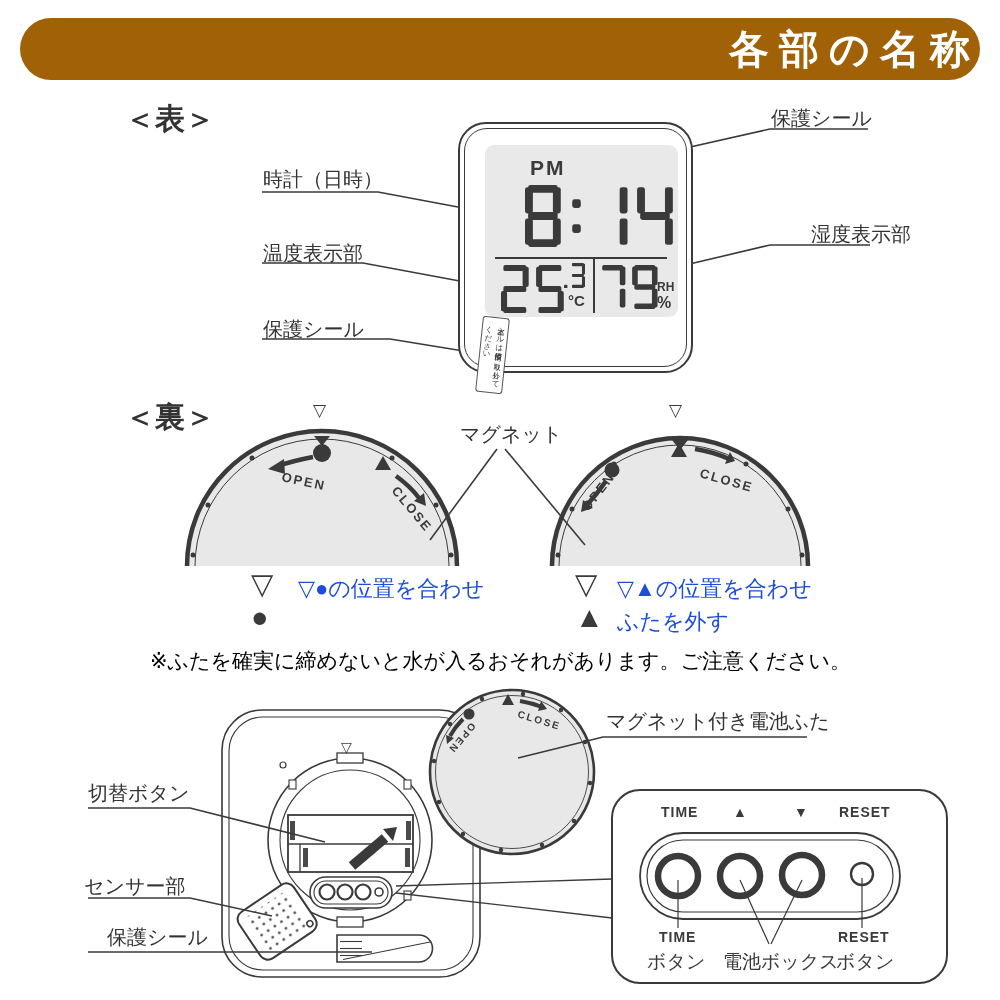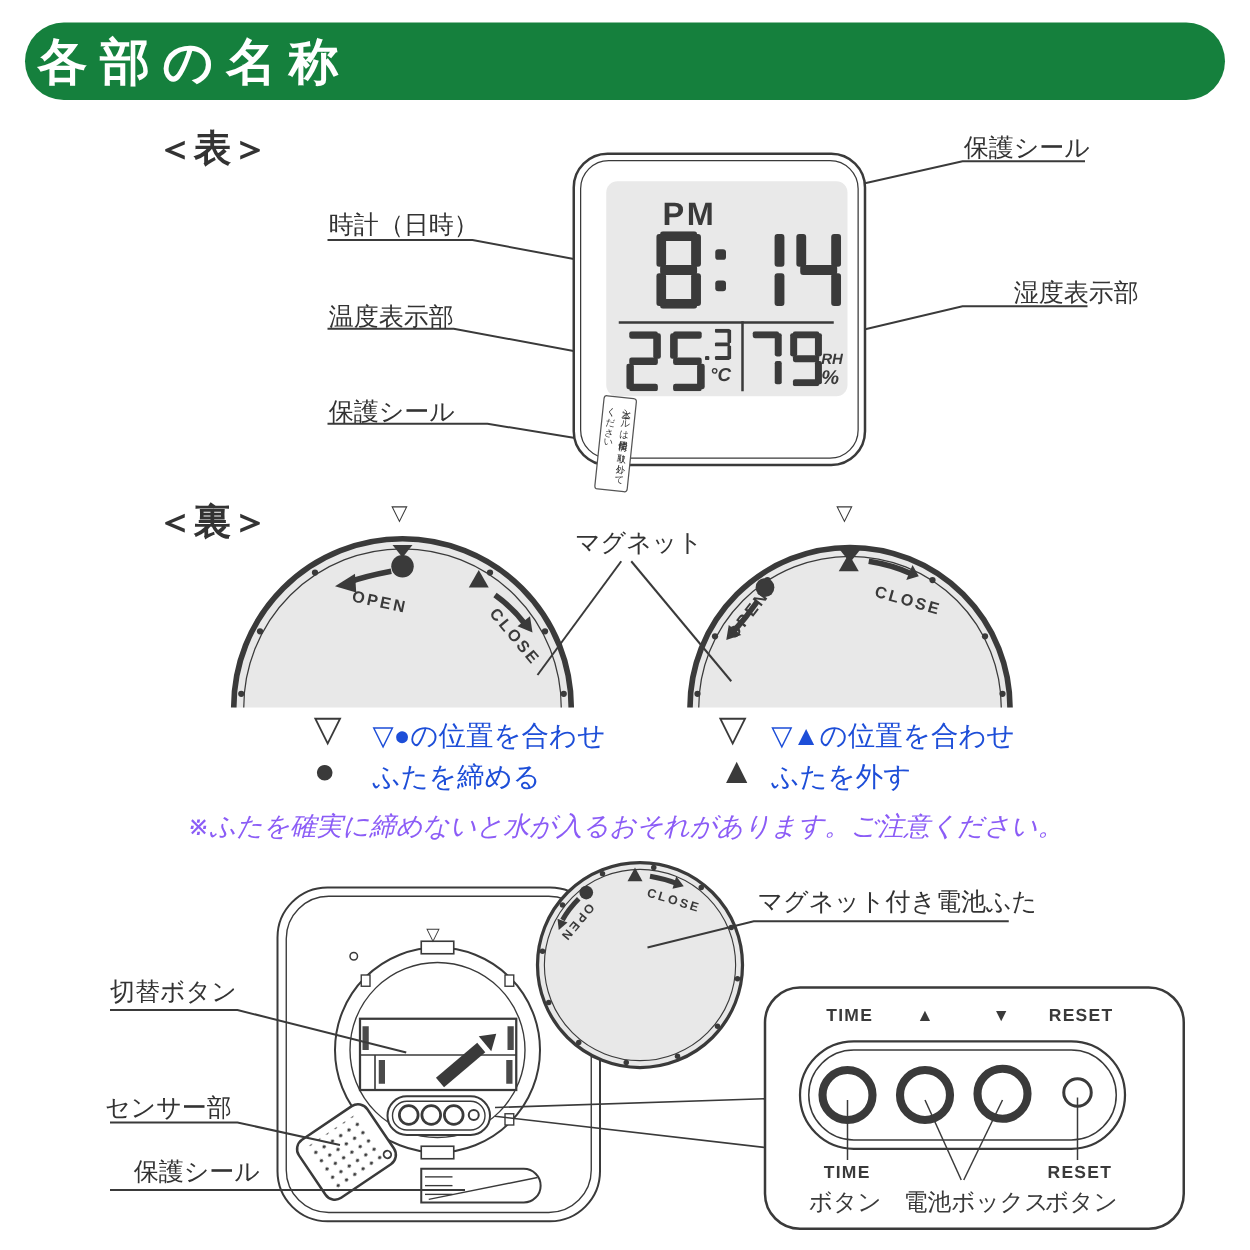--- a/index.html
+++ b/index.html
@@ -1,36 +1,36 @@
 <!DOCTYPE html>
 <html><head>
 <meta charset="utf-8">
 <style>
   html,body{margin:0;padding:0;background:#fff;}
   #stage{position:relative;width:1000px;height:1000px;background:#fff;overflow:hidden;
          font-family:"Liberation Sans","DejaVu Sans",sans-serif;color:#3a3a3a;}
   .abs{position:absolute;white-space:nowrap;}
   .banner{position:absolute;left:20px;top:18px;width:960px;height:62px;border-radius:31px;
-          background:#15803d;display:flex;align-items:center;justify-content:flex-start;}
+          background:#a16207;display:flex;align-items:center;justify-content:flex-end;}
   .banner span{color:#fff;font-size:40px;font-weight:bold;letter-spacing:10px;text-indent:10px;}
   .heading{font-size:30px;font-weight:bold;color:#333;}
   .lbl{font-size:20px;color:#333;}
   .legend-sym{font-size:29px;line-height:1;color:#3a3a3a;}
   .legend-txt{font-size:22px;color:#1d4ed8;}
-  .note{font-size:21px;color:#8b5cf6;font-style:italic;}
+  .note{font-size:21px;color:#000000;}
   .marker{font-size:17px;line-height:1;color:#3a3a3a;}
   .front-outer{position:absolute;left:458px;top:122px;width:235px;height:251px;
                border:2.5px solid #3a3a3a;border-radius:28px;box-sizing:border-box;background:#fff;}
   .front-inner{position:absolute;left:4px;top:4px;right:4px;bottom:4px;
                border:1.2px solid #3a3a3a;border-radius:23px;}
   .lcd{position:absolute;left:485px;top:145px;width:193px;height:172px;background:#e9e9e9;border-radius:9px;}
-  .lcd .pm{position:absolute;left:45px;top:11px;font-size:26px;font-weight:bold;letter-spacing:2px;}
+  .lcd .pm{position:absolute;left:45px;top:11px;font-size:21px;font-weight:bold;letter-spacing:2px;}
   .seg{position:absolute;}
   .hline,.vline{position:absolute;background:#3a3a3a;}
-  .unit{position:absolute;font-weight:bold;font-style:italic;}
+  .unit{position:absolute;font-weight:bold;}
   .seal{position:absolute;left:479px;top:317px;width:27px;height:76px;background:#fff;
         border:1.5px solid #555;border-radius:3px;transform:rotate(6deg);box-sizing:border-box;
         writing-mode:vertical-rl;font-size:7.5px;line-height:1.6;padding:3px 1px;color:#333;}
   .panel-top{font-size:14px;font-weight:bold;letter-spacing:1px;}
   .panel-small{font-size:14px;font-weight:bold;letter-spacing:1px;}
   .panel-jp{font-size:19px;}
   svg text{font-family:"Liberation Sans","DejaVu Sans",sans-serif;font-weight:bold;fill:#3a3a3a;letter-spacing:2px;}
   .ldr{stroke:#3a3a3a;fill:none;stroke-width:1.6px;}
   .ln{stroke:#3a3a3a;fill:none;}
   .fw{fill:#fff;stroke:#3a3a3a;}
@@ -275,21 +275,20 @@
   <div class="abs lbl" style="left:771px;top:105px">保護シール</div>
   <div class="abs lbl" style="left:811px;top:221px">湿度表示部</div>
 
   <div class="abs marker" style="left:313px;top:402px">▽</div>
   <div class="abs marker" style="left:669px;top:402px">▽</div>
   <div class="abs lbl" style="left:460px;top:421px">マグネット</div>
 
   <div class="abs legend-sym" style="left:251px;top:570px">▽</div>
   <div class="abs legend-txt" style="left:298px;top:574px">▽●の位置を合わせ</div>
   <div class="abs legend-sym" style="left:251px;top:603px">●</div>
-  <div class="abs legend-txt" style="left:298px;top:607px">ふたを締める</div>
   <div class="abs legend-sym" style="left:575px;top:570px">▽</div>
   <div class="abs legend-txt" style="left:617px;top:574px">▽▲の位置を合わせ</div>
   <div class="abs legend-sym" style="left:575px;top:603px">▲</div>
   <div class="abs legend-txt" style="left:617px;top:607px">ふたを外す</div>
   <div class="abs note" style="left:150px;top:647px">※ふたを確実に締めないと水が入るおそれがあります。ご注意ください。</div>
 
   <div class="abs marker" style="left:341px;top:740px;font-size:14px">▽</div>
   <div class="abs lbl" style="left:88px;top:780px">切替ボタン</div>
   <div class="abs lbl" style="left:84px;top:873px">センサー部</div>
   <div class="abs lbl" style="left:107px;top:924px">保護シール</div>

